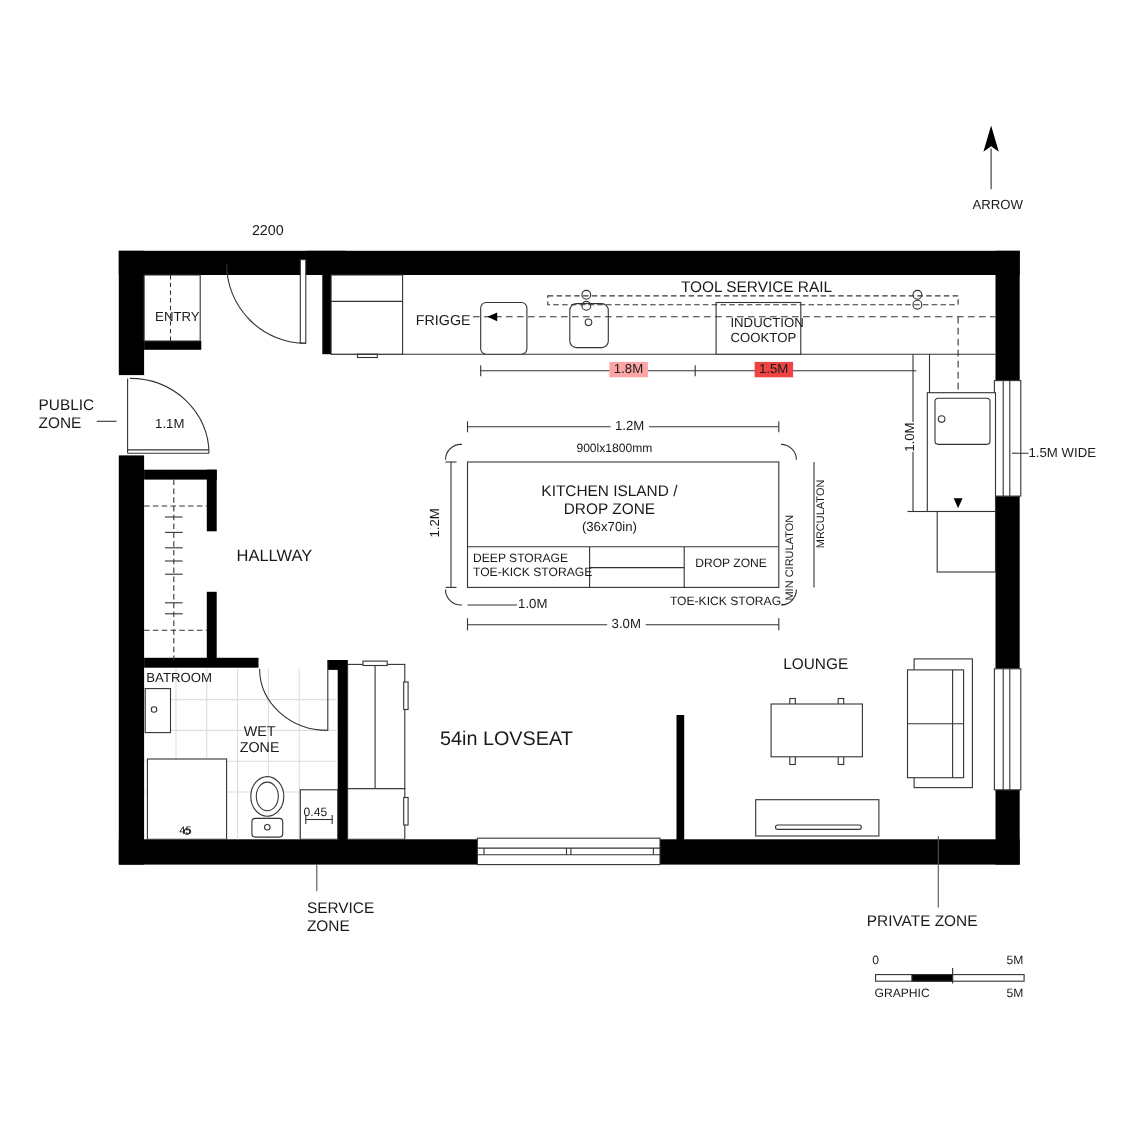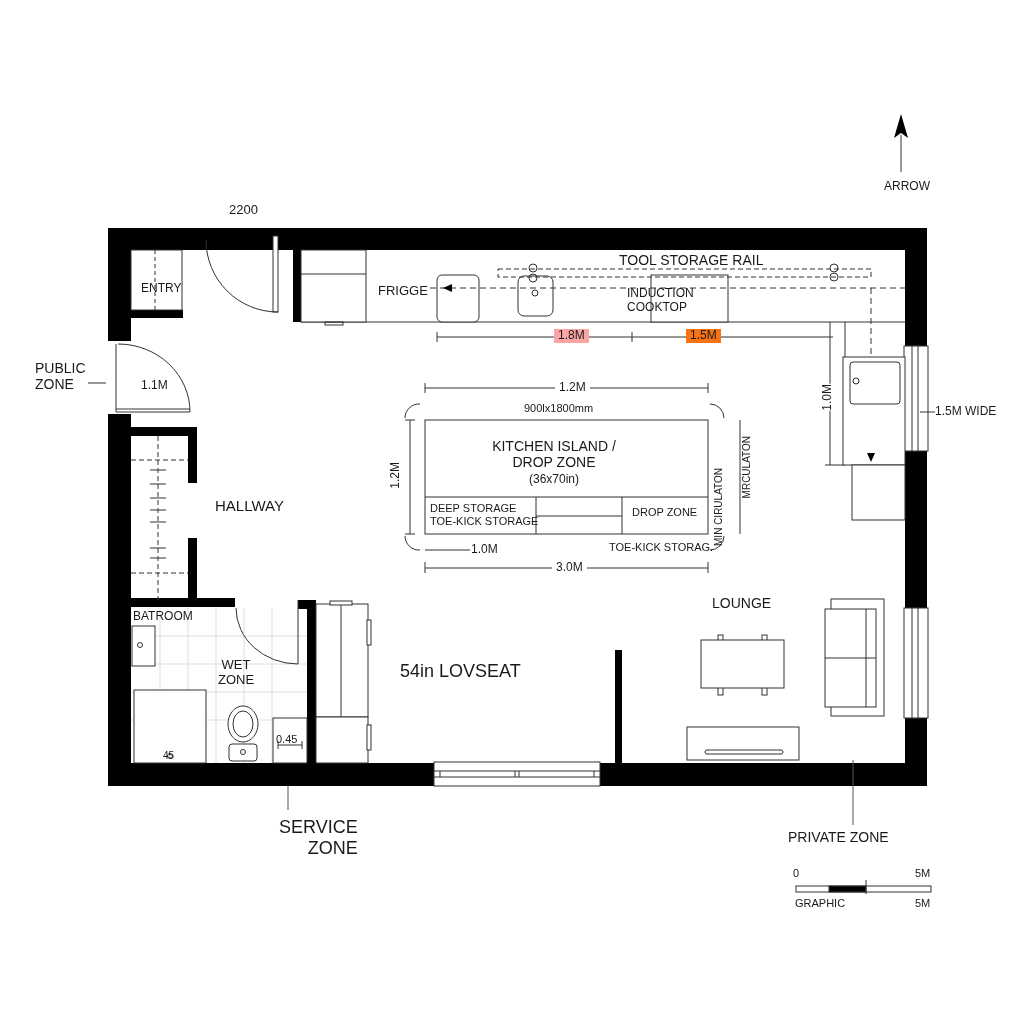--- a/index.html
+++ b/index.html
@@ -237,27 +237,27 @@
     <rect x="829" y="886" width="37" height="6" fill="#000"></rect>
     <line x1="866" y1="880" x2="866" y2="894"></line>
   </g>
 </svg>
 
 <div class="lbl" style="left:884px;top:180px;font-size:12px;">ARROW</div>
 <div class="lbl" style="left:229px;top:203px;font-size:13px;">2200</div>
 
 <div class="lbl" style="left:141px;top:282px;font-size:12px;">ENTRY</div>
 <div class="lbl" style="left:378px;top:284px;font-size:13px;">FRIGGE</div>
-<div class="lbl" style="left:619px;top:252px;font-size:14px;">TOOL STORAGE RAIL</div>
-<div class="lbl c" style="left:627px;top:287px;width:60px;font-size:12px;">
+<div class="lbl" style="left:619px;top:252px;font-size:14px;">TOOL SERVICE RAIL</div>
+<div class="lbl c" style="left:652px;top:287px;width:60px;font-size:12px;padding-left:12px;">
   <span>INDUCTION</span><br>
   <span>COOKTOP</span>
 </div>
 <div class="lbl" style="left:554px;top:329px;font-size:12px;background:#fca5a5;padding:0 4px;">1.8M</div>
-<div class="lbl" style="left:686px;top:329px;font-size:12px;background:#f97316;padding:0 4px;">1.5M</div>
+<div class="lbl" style="left:686px;top:329px;font-size:12px;background:#ef4444;padding:0 4px;">1.5M</div>
 <div class="lbl vert" style="left:821px;top:384px;font-size:12px;background:#fff;">1.0M</div>
 <div class="lbl" style="left:935px;top:405px;font-size:12px;">1.5M WIDE</div>
 
 <div class="lbl" style="left:35px;top:360px;font-size:14px;">
   <span>PUBLIC</span><br>
   <span>ZONE</span>
 </div>
 <div class="lbl" style="left:141px;top:379px;font-size:12px;">1.1M</div>
 <div class="lbl" style="left:215px;top:497px;font-size:15px;text-align:right;">HALLWAY</div>
 
@@ -283,21 +283,21 @@
 <div class="lbl" style="left:133px;top:610px;font-size:12px;">BATROOM</div>
 <div class="lbl c" style="left:196px;top:658px;width:44px;font-size:13px;margin-left:18px;">
   <span>WET</span><br>
   <span>ZONE</span>
 </div>
 <div class="lbl" style="left:163px;top:734px;font-size:10px;margin-top:16px;">45</div>
 <div class="lbl" style="left:276px;top:733px;font-size:11px;">0.45</div>
 <div class="lbl" style="left:400px;top:661px;font-size:18px;">54in LOVSEAT</div>
 <div class="lbl" style="left:712px;top:595px;font-size:14px;">LOUNGE</div>
 
-<div class="lbl" style="left:279px;top:817px;font-size:18px;text-align:right;">
+<div class="lbl" style="left:279px;top:817px;font-size:14px;">
   <span>SERVICE</span><br>
   <span>ZONE</span>
 </div>
 <div class="lbl" style="left:788px;top:829px;font-size:14px;">PRIVATE ZONE</div>
 
 <div class="lbl" style="left:793px;top:867px;font-size:11px;">0</div>
 <div class="lbl" style="left:915px;top:867px;font-size:11px;">5M</div>
 <div class="lbl" style="left:795px;top:897px;font-size:11px;">GRAPHIC</div>
 <div class="lbl" style="left:915px;top:897px;font-size:11px;">5M</div>
 

